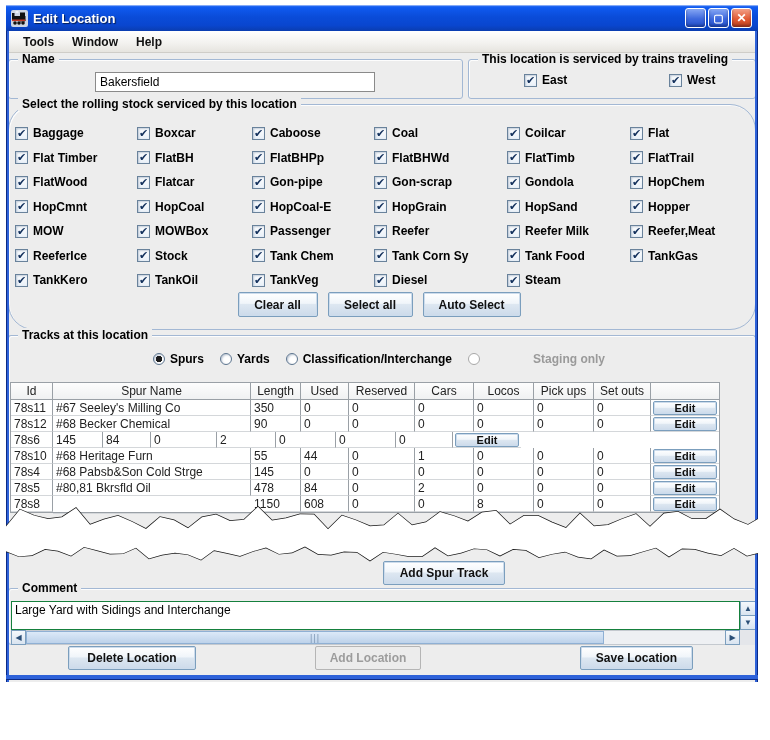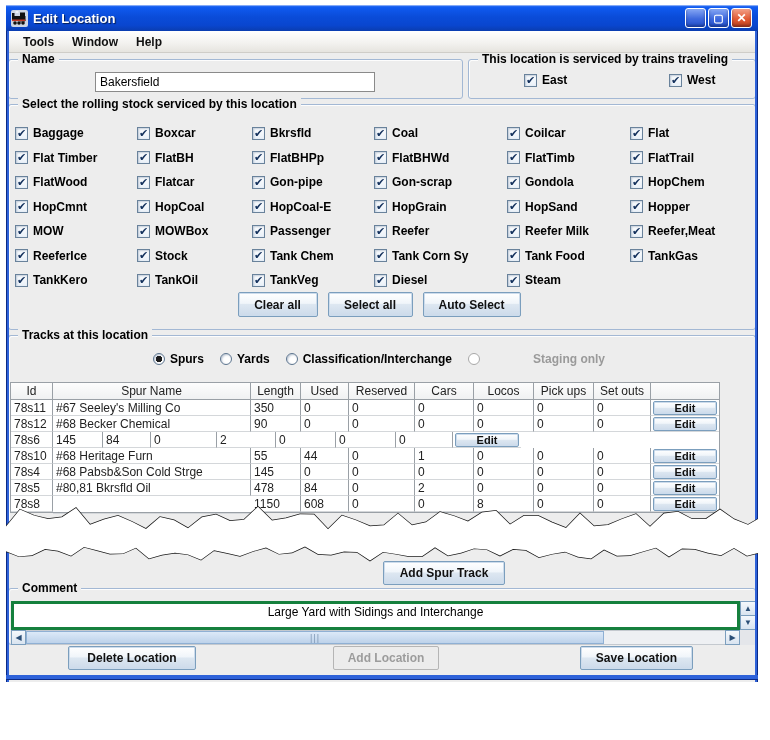--- a/index.html
+++ b/index.html
@@ -1,19 +1,19 @@
 <!DOCTYPE html>
 <html><head>
 <meta charset="utf-8">
 <style>
   * { margin:0; padding:0; box-sizing:border-box; }
   html,body { background:#ffffff; }
   body { width:770px; height:740px; position:relative; overflow:hidden;
          font-family:"Liberation Sans", sans-serif; }
-  .stage { position:absolute; inset:0;text-align:center; }
+  .stage { position:absolute; inset:0; }
 
   
   .piece { position:absolute; background:#ededed;
            filter:drop-shadow(5px 5px 4px rgba(20,20,20,.55)); }
   .piece-top { left:6px; top:5px; width:752px; height:530px; }
   .piece-bottom { left:6px; top:542px; width:752px; height:140px; }
   .tearline { position:absolute; inset:0; pointer-events:none; z-index:50; }
 
   .vborder { position:absolute; top:0; bottom:0; width:3px; z-index:40;
              background:linear-gradient(90deg,#0b2a86 1px,#2e62d9 1px); }
@@ -154,35 +154,35 @@
       <div class="cb-item" style="position:absolute; left:55px; top:13px;">
         <span class="cb">✔</span>
         <span class="cb-label">East</span>
       </div>
       <div class="cb-item" style="position:absolute; left:200px; top:13px;">
         <span class="cb">✔</span>
         <span class="cb-label">West</span>
       </div>
     </div>
 
-    <div class="fs" style="left:2px; top:99px; width:748px; height:226px;">
+    <div class="fs" style="left:2px; top:99px; width:748px; height:226px;border-radius:26px;">
       <span class="fs-title">Select the rolling stock serviced by this location</span>
     </div>
     <div class="rs-grid">
         <div class="cb-item">
           <span class="cb">✔</span>
           <span class="cb-label">Baggage</span>
         </div>
         <div class="cb-item">
           <span class="cb">✔</span>
           <span class="cb-label">Boxcar</span>
         </div>
         <div class="cb-item">
           <span class="cb">✔</span>
-          <span class="cb-label">Bkrsfld</span>
+          <span class="cb-label">Caboose</span>
         </div>
         <div class="cb-item">
           <span class="cb">✔</span>
           <span class="cb-label">Coal</span>
         </div>
         <div class="cb-item">
           <span class="cb">✔</span>
           <span class="cb-label">Coilcar</span>
         </div>
         <div class="cb-item">
@@ -478,38 +478,38 @@
   <div class="piece piece-bottom" id="pieceBottom" style="clip-path: polygon(0px 9.2px, 13px 14.4px, 26px 13.3px, 39px 7.1px, 52px 8.8px, 65px 13.8px, 78px 4.9px, 91px 8.3px, 104px 11.7px, 117px 11.4px, 130px 5.7px, 143px 16.5px, 156px 12.8px, 169px 10.8px, 182px 12.4px, 195px 17.8px, 208px 8.2px, 221px 11px, 234px 13.9px, 247px 9.2px, 260px 5.6px, 273px 11.9px, 286px 10.5px, 299px 4.6px, 312px 12.1px, 325px 12.8px, 338px 9.6px, 351px 10px, 364px 18.6px, 377px 9.9px, 390px 11.9px, 403px 14.3px, 416px 14.2px, 429px 5.3px, 442px 13.4px, 455px 10.7px, 468px 6.4px, 481px 7.4px, 494px 13.6px, 507px 7.1px, 520px 8.1px, 533px 15.3px, 546px 11.9px, 559px 9.7px, 572px 14.7px, 585px 16.6px, 598px 7.6px, 611px 13.8px, 624px 13.3px, 637px 9.4px, 650px 5.7px, 663px 14.6px, 676px 6.5px, 689px 7px, 702px 10.8px, 715px 13.3px, 728px 6px, 741px 13.7px, 752px 11px, 752px 140px, 0px 140px);">
     <div class="vborder" style="left:0;"></div>
     <div class="vborder r" style="right:0;"></div>
     <div class="hborder" style="top:133px;"></div>
 
     <div class="btn" style="position:absolute; left:377px; top:19px; width:122px; height:24px;">Add Spur Track</div>
 
     <div class="fs" style="left:2px; top:46px; width:748px; height:57px;">
       <span class="fs-title">Comment</span>
 
-      <div style="position:absolute; left:2px; top:12px; width:729px; height:29px; background:#fff; border:3px solid #15803d;
+      <div style="position:absolute; left:2px; top:12px; width:729px; height:29px; background:#fff; border:1px solid #15803d;
                   font-size:12px; color:#000; padding:1px 3px; overflow:hidden;">
         <span>Large Yard with Sidings and Interchange</span>
       </div>
 
       <div class="sb-btn" style="left:731px; top:12px; width:16px; height:15px;">▲</div>
       <div class="sb-btn" style="left:731px; top:26px; width:16px; height:15px;">▼</div>
 
       <div class="sb-track" style="left:2px; top:41px; width:729px; height:15px;"></div>
       <div class="sb-btn" style="left:2px; top:41px; width:15px; height:15px;">◀</div>
       <div class="sb-thumb" style="left:17px; top:42px; width:578px; height:13px;">|||</div>
       <div class="sb-btn" style="left:716px; top:41px; width:15px; height:15px;">▶</div>
       <div style="position:absolute; left:731px; top:41px; width:16px; height:15px; background:#e4e6ea;"></div>
     </div>
 
     <div class="footer-row" style="left:0; top:104px; width:752px;">
       <div class="btn" style="position:absolute; left:62px; width:128px; height:24px;">Delete Location</div>
-      <div class="btn disabled" style="position:absolute; left:327px; width:106px; height:24px;">Add Location</div>
+      <div class="btn disabled" style="position:absolute; left:309px; width:106px; height:24px;">Add Location</div>
       <div class="btn" style="position:absolute; left:574px; width:113px; height:24px;">Save Location</div>
     </div>
 
     <svg class="tearline" id="tearBottomSvg" viewBox="0 0 752 140" width="752" height="140">
         <polyline points="0,9.2 13,14.4 26,13.3 39,7.1 52,8.8 65,13.8 78,4.9 91,8.3 104,11.7 117,11.4 130,5.7 143,16.5 156,12.8 169,10.8 182,12.4 195,17.8 208,8.2 221,11 234,13.9 247,9.2 260,5.6 273,11.9 286,10.5 299,4.6 312,12.1 325,12.8 338,9.6 351,10 364,18.6 377,9.9 390,11.9 403,14.3 416,14.2 429,5.3 442,13.4 455,10.7 468,6.4 481,7.4 494,13.6 507,7.1 520,8.1 533,15.3 546,11.9 559,9.7 572,14.7 585,16.6 598,7.6 611,13.8 624,13.3 637,9.4 650,5.7 663,14.6 676,6.5 689,7 702,10.8 715,13.3 728,6 741,13.7 752,11" fill="none" stroke="#1a1a1a" stroke-width="1.4"></polyline>
       </svg>
   </div>
 </div>
 
 </body></html>

